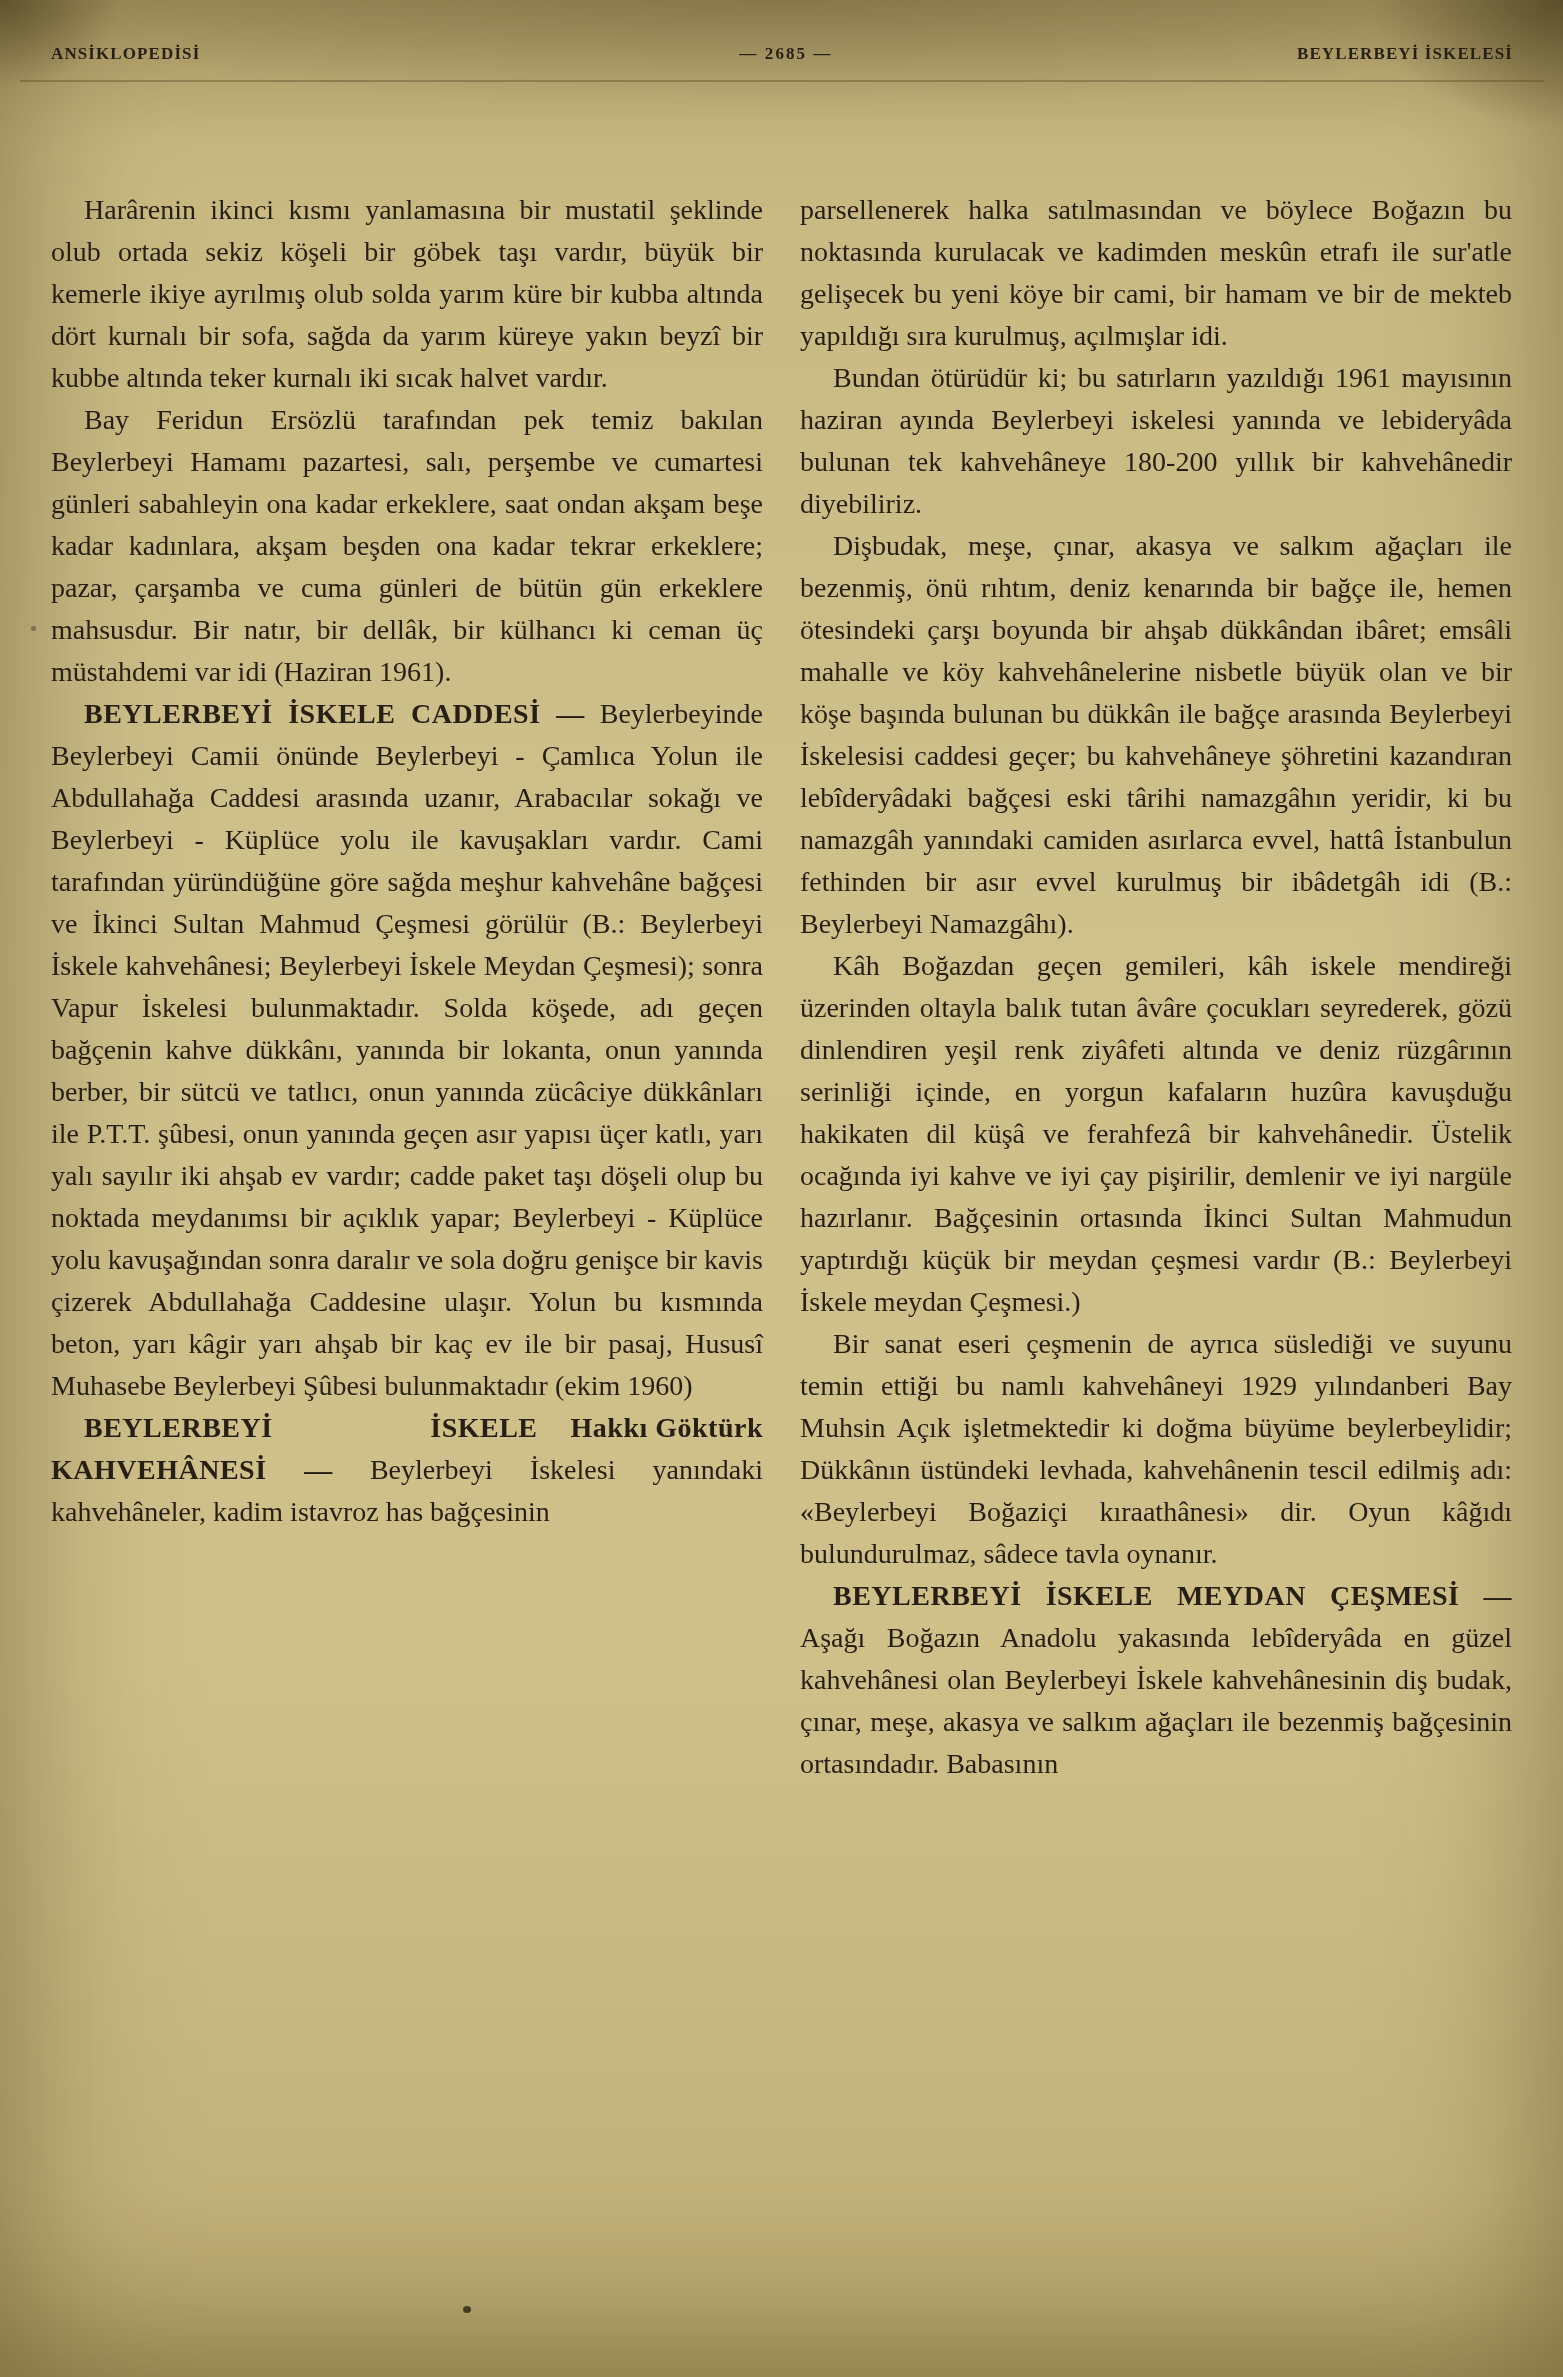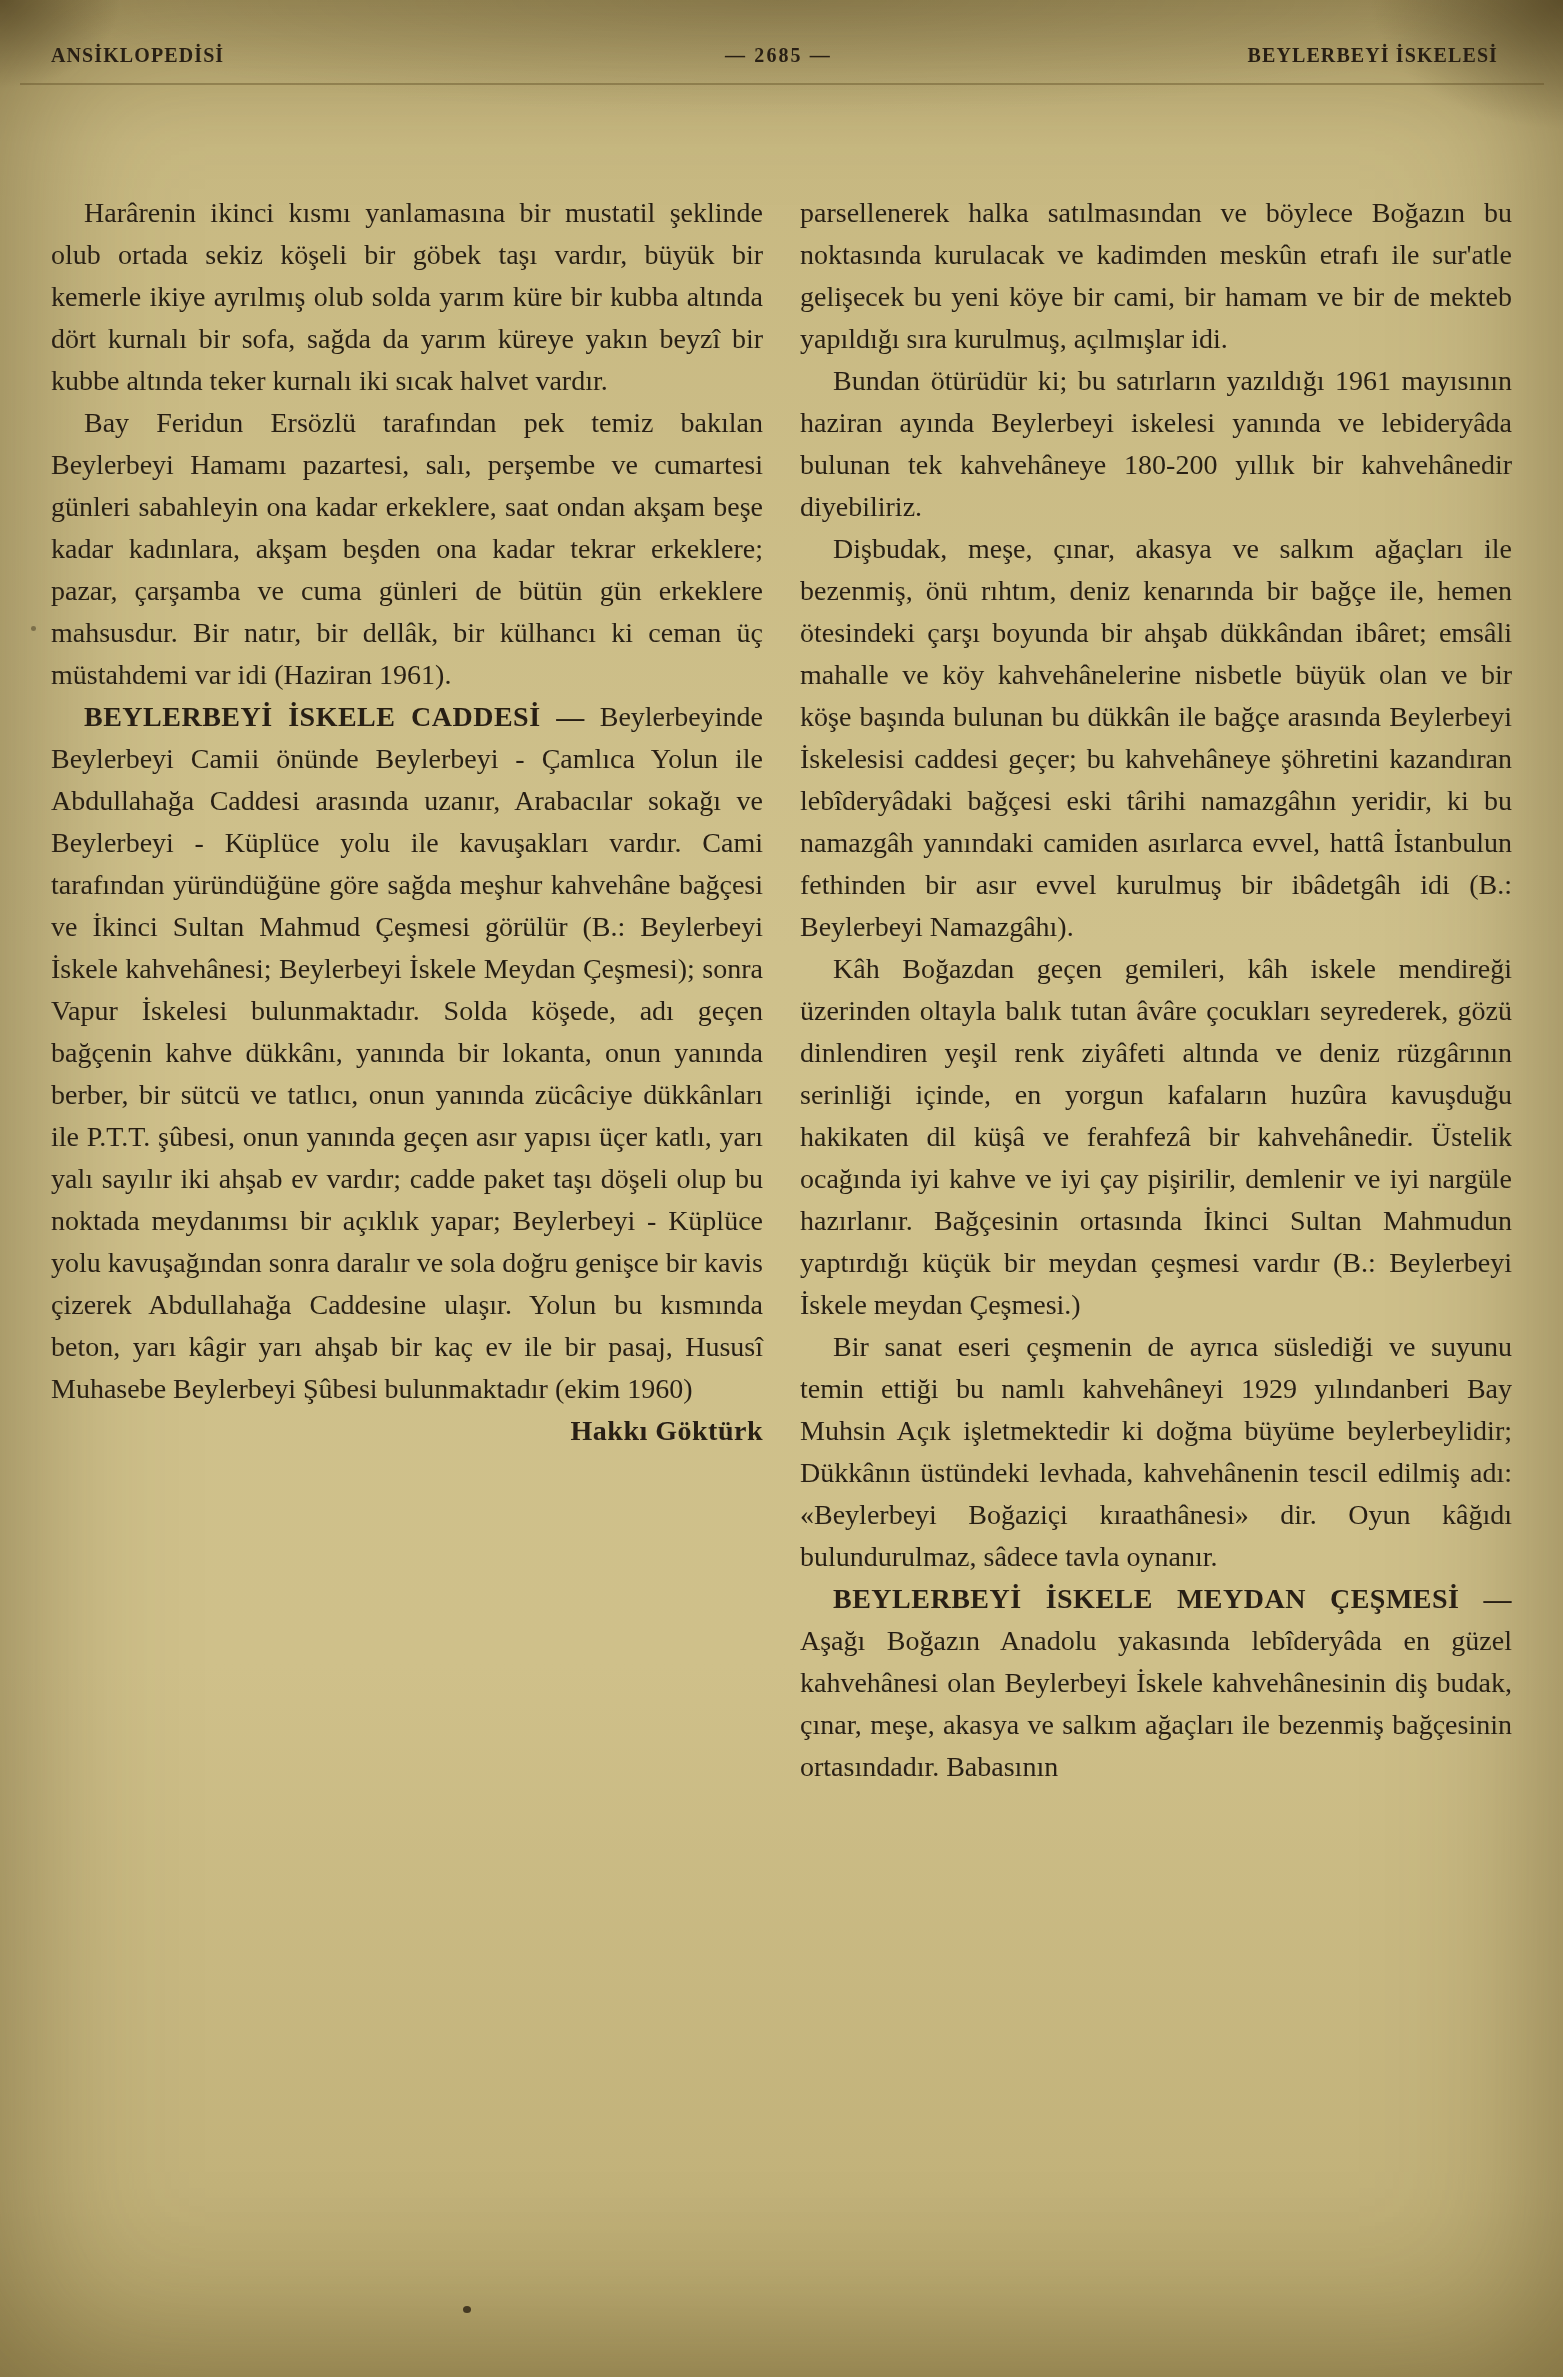--- a/index.html
+++ b/index.html
@@ -19,23 +19,23 @@
       linear-gradient(180deg, #b7a770 0%, #c8b982 6%, #cfc18c 40%, #cfc08a 70%, #c2b27a 92%, #b2a268 100%);
     box-shadow: inset 0 0 171px rgba(74,58,22,.55);
     font-family:"Liberation Serif","DejaVu Serif",serif;
     color:var(--ink);
   }
   .page{position:relative;width:100%;height:100%;}
   .header{
     display:grid;
     grid-template-columns:1fr auto 1fr;
     align-items:baseline;
-    padding:44px 66px 16px 51px;
+    padding:44px 51px 16px 51px;
     font-weight:bold;
-    font-size:20px;
+    font-size:17px;
     letter-spacing:1.1px;
     border-radius:16px;
   }
   .h-left{justify-self:start;}
   .h-center{justify-self:center;letter-spacing:2.1px;margin-left:8px;}
   .h-right{justify-self:end;}
   .header-rule{
     height:1.6px;
     margin:0 20.4px;
     background:rgba(94,76,36,.42);
@@ -79,20 +79,24 @@
   <main class="content">
 
     <section class="col">
       <p class="para"><span>Harârenin ikinci kısmı yanlamasına bir mustatil şeklinde olub ortada sekiz köşeli bir göbek taşı vardır, büyük bir kemerle ikiye ayrılmış olub solda yarım küre bir kubba altında dört kurnalı bir sofa, sağda da yarım küreye yakın beyzî bir kubbe altında teker kurnalı iki sıcak halvet vardır.</span></p>
       <p class="para"><span>Bay Feridun Ersözlü tarafından pek temiz bakılan Beylerbeyi Hamamı pazartesi, salı, perşembe ve cumartesi günleri sabahleyin ona kadar erkeklere, saat ondan akşam beşe kadar kadınlara, akşam beşden ona kadar tekrar erkeklere; pazar, çarşamba ve cuma günleri de bütün gün erkeklere mahsusdur. Bir natır, bir dellâk, bir külhancı ki ceman üç müstahdemi var idi (Haziran 1961).</span></p>
       <p class="para entry">
         <b class="entry-title">BEYLERBEYİ İSKELE CADDESİ —</b>
         <span>Beylerbeyinde Beylerbeyi Camii önünde Beylerbeyi - Çamlıca Yolun ile Abdullahağa Caddesi arasında uzanır, Arabacılar sokağı ve Beylerbeyi - Küplüce yolu ile kavuşakları vardır. Cami tarafından yüründüğüne göre sağda meşhur kahvehâne bağçesi ve İkinci Sultan Mahmud Çeşmesi görülür (B.: Beylerbeyi İskele kahvehânesi; Beylerbeyi İskele Meydan Çeşmesi); sonra Vapur İskelesi bulunmaktadır. Solda köşede, adı geçen bağçenin kahve dükkânı, yanında bir lokanta, onun yanında berber, bir sütcü ve tatlıcı, onun yanında zücâciye dükkânları ile P.T.T. şûbesi, onun yanında geçen asır yapısı üçer katlı, yarı yalı sayılır iki ahşab ev vardır; cadde paket taşı döşeli olup bu noktada meydanımsı bir açıklık yapar; Beylerbeyi - Küplüce yolu kavuşağından sonra daralır ve sola doğru genişce bir kavis çizerek Abdullahağa Caddesine ulaşır. Yolun bu kısmında beton, yarı kâgir yarı ahşab bir kaç ev ile bir pasaj, Hususî Muhasebe Beylerbeyi Şûbesi bulunmaktadır (ekim 1960)</span>
         <span class="signature">Hakkı Göktürk</span>
       </p>
+      <p class="para entry">
+        <b class="entry-title">BEYLERBEYİ İSKELE KAHVEHÂNESİ —</b>
+        <span>Beylerbeyi İskelesi yanındaki kahvehâneler, kadim istavroz has bağçesinin</span>
+      </p>
     </section>
 
     <section class="col">
       <p class="para no-indent"><span>parsellenerek halka satılmasından ve böylece Boğazın bu noktasında kurulacak ve kadimden meskûn etrafı ile sur'atle gelişecek bu yeni köye bir cami, bir hamam ve bir de mekteb yapıldığı sıra kurulmuş, açılmışlar idi.</span></p>
       <p class="para"><span>Bundan ötürüdür ki; bu satırların yazıldığı 1961 mayısının haziran ayında Beylerbeyi iskelesi yanında ve lebideryâda bulunan tek kahvehâneye 180-200 yıllık bir kahvehânedir diyebiliriz.</span></p>
       <p class="para"><span>Dişbudak, meşe, çınar, akasya ve salkım ağaçları ile bezenmiş, önü rıhtım, deniz kenarında bir bağçe ile, hemen ötesindeki çarşı boyunda bir ahşab dükkândan ibâret; emsâli mahalle ve köy kahvehânelerine nisbetle büyük olan ve bir köşe başında bulunan bu dükkân ile bağçe arasında Beylerbeyi İskelesisi caddesi geçer; bu kahvehâneye şöhretini kazandıran lebîderyâdaki bağçesi eski târihi namazgâhın yeridir, ki bu namazgâh yanındaki camiden asırlarca evvel, hattâ İstanbulun fethinden bir asır evvel kurulmuş bir ibâdetgâh idi (B.: Beylerbeyi Namazgâhı).</span></p>
       <p class="para"><span>Kâh Boğazdan geçen gemileri, kâh iskele mendireği üzerinden oltayla balık tutan âvâre çocukları seyrederek, gözü dinlendiren yeşil renk ziyâfeti altında ve deniz rüzgârının serinliği içinde, en yorgun kafaların huzûra kavuşduğu hakikaten dil küşâ ve ferahfezâ bir kahvehânedir. Üstelik ocağında iyi kahve ve iyi çay pişirilir, demlenir ve iyi nargüle hazırlanır. Bağçesinin ortasında İkinci Sultan Mahmudun yaptırdığı küçük bir meydan çeşmesi vardır (B.: Beylerbeyi İskele meydan Çeşmesi.)</span></p>
       <p class="para"><span>Bir sanat eseri çeşmenin de ayrıca süslediği ve suyunu temin ettiği bu namlı kahvehâneyi 1929 yılındanberi Bay Muhsin Açık işletmektedir ki doğma büyüme beylerbeylidir; Dükkânın üstündeki levhada, kahvehânenin tescil edilmiş adı: «Beylerbeyi Boğaziçi kıraathânesi» dir. Oyun kâğıdı bulundurulmaz, sâdece tavla oynanır.</span></p>
       <p class="para entry">
         <b class="entry-title">BEYLERBEYİ İSKELE MEYDAN ÇEŞMESİ —</b>

